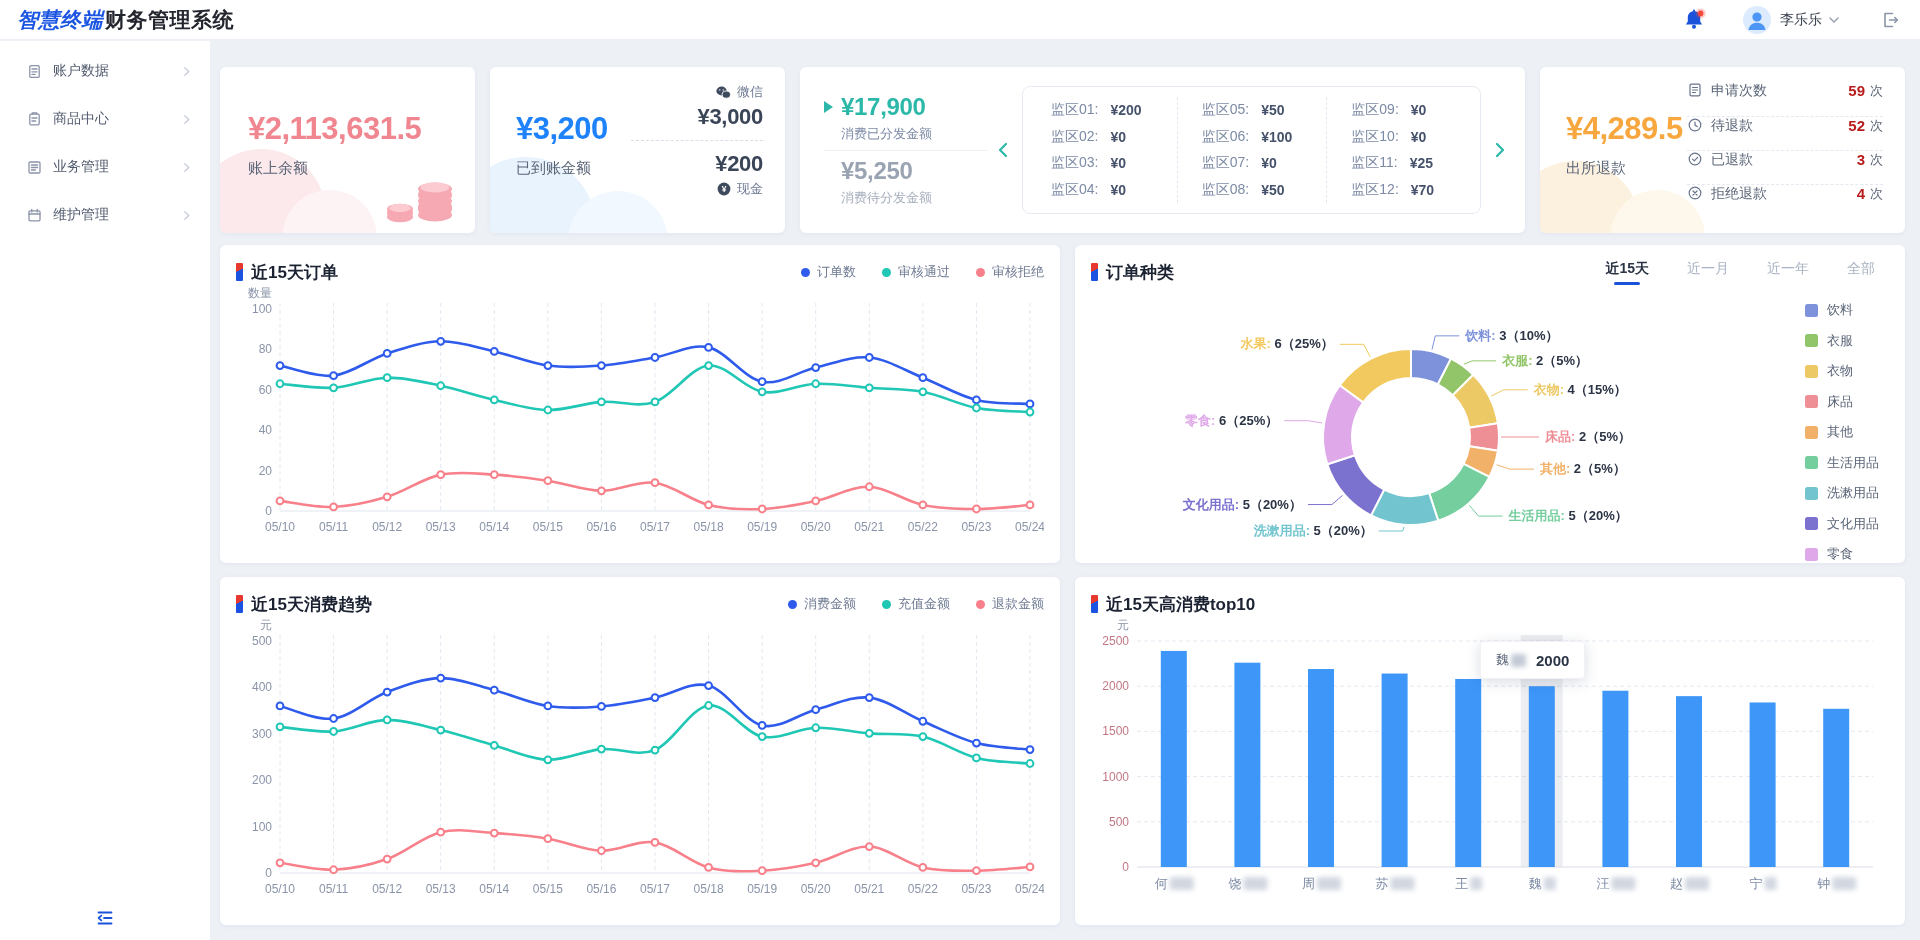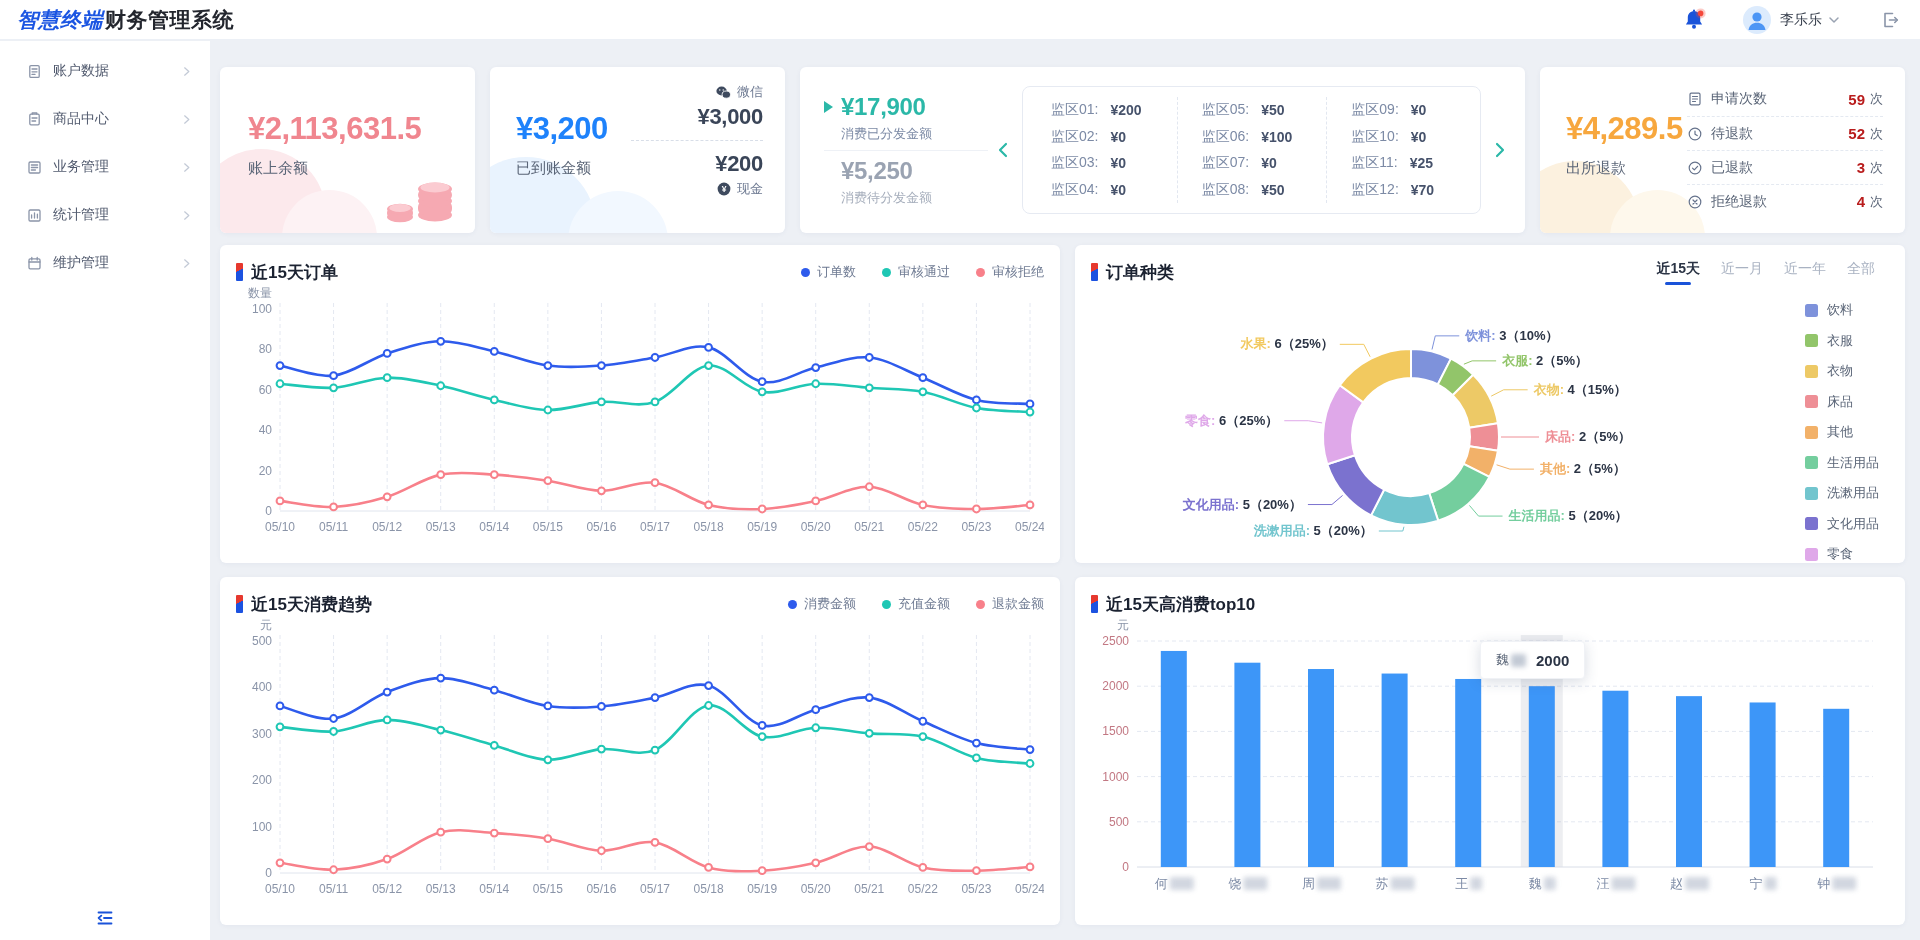--- a/index.html
+++ b/index.html
@@ -67,40 +67,40 @@
   .zone-box { flex:1; height:128px; border:1px solid #E6EAF2; border-radius:8px; margin:0 4px;
     display:grid; grid-template-columns:repeat(3,1fr); padding:10px 4px; }
   .zone-col { padding:0 24px; display:flex; flex-direction:column; justify-content:space-between; }
   .zone-col + .zone-col { border-left:1px dashed #E2E7F0; }
   .zone-cell { height:26px; display:flex; align-items:center; font-size:14px; }
   .zname { color:#7C8AA5; margin-right:12px; }
   .zval { color:#46526B; font-weight:700; }
 
   .card-refund { width:365px; padding:44px 0 0 26px; }
   .refund-right { position:absolute; z-index:2; right:22px; top:15px; width:196px; }
-  .refund-row { height:34px; display:flex; align-items:center; font-size:14px; color:#5A6577; }
+  .refund-row { height:34px; display:flex; align-items:flex-start; font-size:14px; color:#5A6577; }
   .refund-row + .refund-row { border-top:1px dashed #E4E9F1; }
   .refund-row .ri { width:16px; height:16px; margin-right:8px; color:#66738C; display:flex; }
   .refund-row .rl { flex:1; }
   .refund-row .rv { font-weight:800; color:#b91c1c; font-size:15px; }
   .refund-row .ru { margin-left:5px; font-size:13px; }
 
   
   .charts-row1 { margin-bottom:14px; }
   .charts-row1 .card { height:318px; }
   .charts-row2 .card { height:348px; }
   .chart-card { padding:14px 16px; }
   .ch-head { display:flex; align-items:center; height:26px; }
   .t-icon { width:7px; height:18px; border-radius:1px;
     background:linear-gradient(155deg,#E6382E 42%,#1C52E0 42%); }
   .ch-title { font-size:17px; font-weight:800; color:#1B2231; margin-left:8px; }
   .line-legend { margin-left:auto; display:flex; gap:26px; }
   .ll-item { display:flex; align-items:center; gap:7px; font-size:13px; color:#6E7A92; cursor:pointer;text-align:right; }
   .ll-dot { width:9px; height:9px; border-radius:50%; }
-  .tabs { margin-left:auto; display:flex; gap:21px; margin-right:14px; }
+  .tabs { margin-left:auto; display:flex; gap:38px; margin-right:14px; }
   .tab { font-size:14px; color:#A9B2C2; cursor:pointer; text-align:center; }
   .tab .ul { height:3px; width:26px; border-radius:2px; background:transparent; margin:4px auto 0; }
   .tab.active { color:#2B3445; font-weight:700; }
   .tab.active .ul { background:#1A53D9; }
   .pie-legend { position:absolute; right:26px; top:56px; }
   .pl-item { display:flex; align-items:center; margin-bottom:12.5px; cursor:pointer; }
   .pl-sq { width:13px; height:13px; border-radius:2.5px; }
   .pl-lab { font-size:13px; color:#5A6577; margin-left:9px; }
 
   .bar-tooltip { position:absolute; left:405px; top:64px; background:#fff; border:1px solid #F0F2F6;
@@ -185,34 +185,20 @@
         </span>
       </div>
       <div class="menu-item">
         <span class="mi-icon">
           <svg width="17" height="17" viewBox="0 0 17 17" fill="none" stroke="currentColor" stroke-width="1.3" stroke-linecap="round" stroke-linejoin="round">
             <rect x="3" y="3" width="11" height="11" rx="1.2"></rect>
             <path d="M5.4 6h6.2M5.4 8.5h6.2M5.4 11h4"></path>
           </svg>
         </span>
         <span>业务管理</span>
-        <span class="mi-arrow">
-          <svg width="11" height="11" viewBox="0 0 12 12">
-            <polyline points="4,2 8.5,6 4,10" fill="none" stroke="currentColor" stroke-width="1.4" stroke-linecap="round" stroke-linejoin="round"></polyline>
-          </svg>
-        </span>
-      </div>
-      <div class="menu-item">
-        <span class="mi-icon">
-          <svg width="17" height="17" viewBox="0 0 17 17" fill="none" stroke="currentColor" stroke-width="1.3" stroke-linecap="round" stroke-linejoin="round">
-            <rect x="3" y="3" width="11" height="11" rx="1.2"></rect>
-            <path d="M5.6 11V8M8.5 11V5.8M11.4 11V7.2"></path>
-          </svg>
-        </span>
-        <span>统计管理</span>
         <span class="mi-arrow">
           <svg width="11" height="11" viewBox="0 0 12 12">
             <polyline points="4,2 8.5,6 4,10" fill="none" stroke="currentColor" stroke-width="1.4" stroke-linecap="round" stroke-linejoin="round"></polyline>
           </svg>
         </span>
       </div>
       <div class="menu-item">
         <span class="mi-icon">
           <svg width="17" height="17" viewBox="0 0 17 17" fill="none" stroke="currentColor" stroke-width="1.3" stroke-linecap="round" stroke-linejoin="round">
             <rect x="3" y="3.8" width="11" height="10" rx="1.2"></rect>

